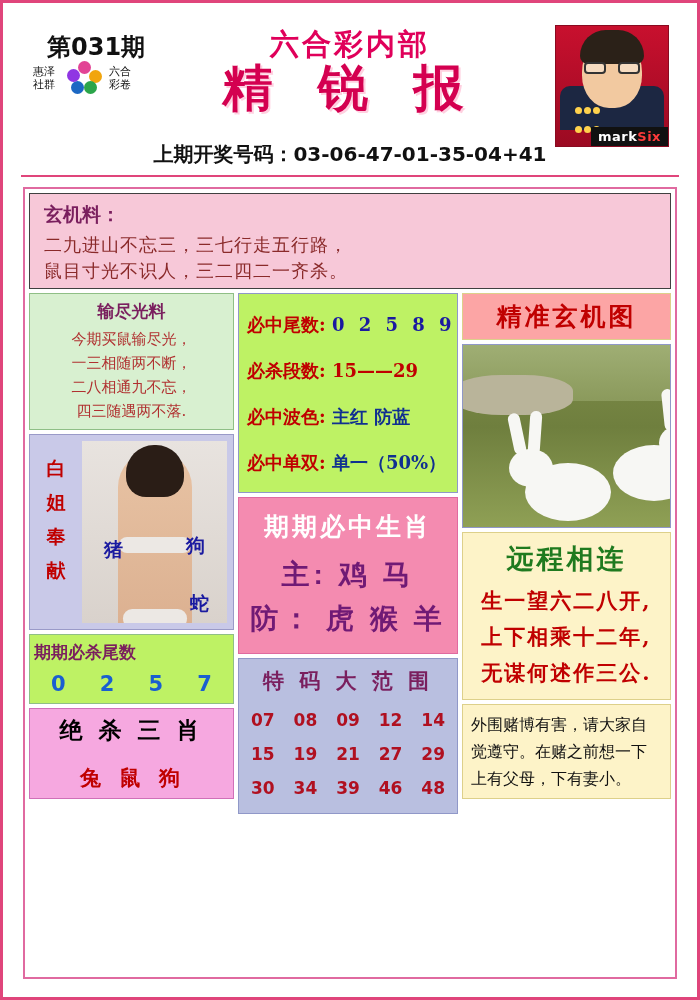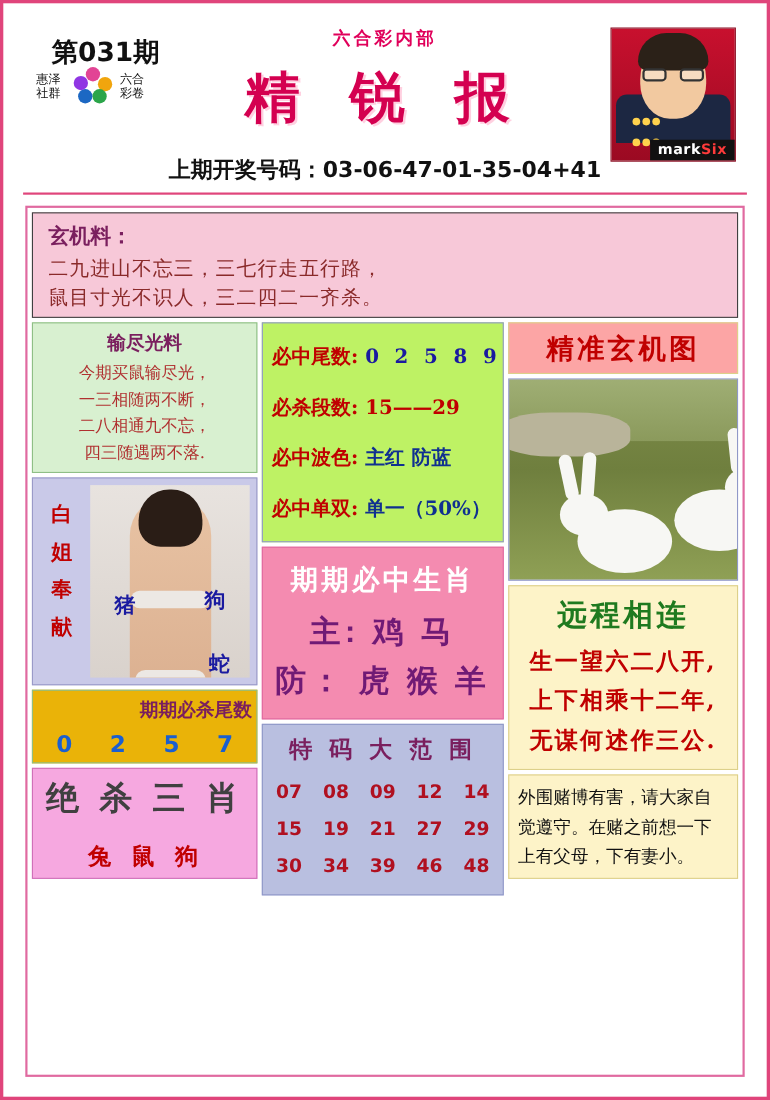--- a/index.html
+++ b/index.html
@@ -46,21 +46,21 @@
   .p3{background:#20a040;left:17px;top:20px;}
   .p4{background:#1060c0;left:4px;top:20px;}
   .p5{background:#8a2be2;left:0px;top:8px;}
   .logo-right{
     font-size:11px;line-height:13px;color:#111;width:28px;
   }
   .title-small{
     position:absolute;left:0;right:0;top:22px;
     text-align:center;
     font-family:Liberation Mono, monospace;
-    font-size:16px;font-weight:bold;
+    font-size:29px;font-weight:bold;
     color:#e0005a;
     letter-spacing:3px;
   }
   .title-big{
     position:absolute;left:0;right:0;top:52px;
     text-align:center;
     font-family:"DejaVu Serif","Liberation Serif",serif;
     font-size:50px;font-weight:bold;
     color:#d40050;
     letter-spacing:14px;
@@ -190,38 +190,38 @@
   }
   .zodiac{
     position:absolute;font-family:"DejaVu Serif","Liberation Serif",serif;
     font-weight:bold;
   }
   .z-pig{left:22px;top:96px;color:#1a1aa0;font-size:19px;}
   .z-dog{right:22px;top:92px;color:#1a1aa0;font-size:19px;}
   .z-snake{right:18px;top:150px;color:#1a1aa0;font-size:19px;}
 
   .weishu-box{
-    background:#eab308;border:1px solid #8fbf86;
-    padding:6px 4px 4px;text-align:right;height:74px;
+    background:#bef264;border:1px solid #8fbf86;
+    padding:6px 4px 4px;text-align:left;height:74px;
   }
   .weishu-title{
     font-family:"DejaVu Serif","Liberation Serif",serif;
     font-size:17px;font-weight:bold;color:#7a1f5e;
   }
   .weishu-nums{
     display:flex;justify-content:space-around;align-items:center;
     font-size:21px;font-weight:bold;color:#1a5fd0;margin-top:8px;
   }
   .juesha-box{
     background:#f6a8e0;border:1px solid #d070b8;
     text-align:center;padding:6px 4px;height:auto;flex:1;
   }
   .juesha-title{
     font-family:"DejaVu Serif","Liberation Serif",serif;
-    font-size:30px;font-weight:bold;color:#404040;letter-spacing:4px;
+    font-size:23px;font-weight:bold;color:#000000;letter-spacing:4px;
   }
   .juesha-sub{
     font-family:Liberation Mono, monospace;
     font-size:21px;font-weight:bold;color:#c00000;letter-spacing:3px;margin-top:18px;
   }
   
   .mid-blue{
     background:#bef264;border:1px solid #9098c8;
     padding:8px 6px 6px 8px;height:218px;box-sizing:border-box;
   }

